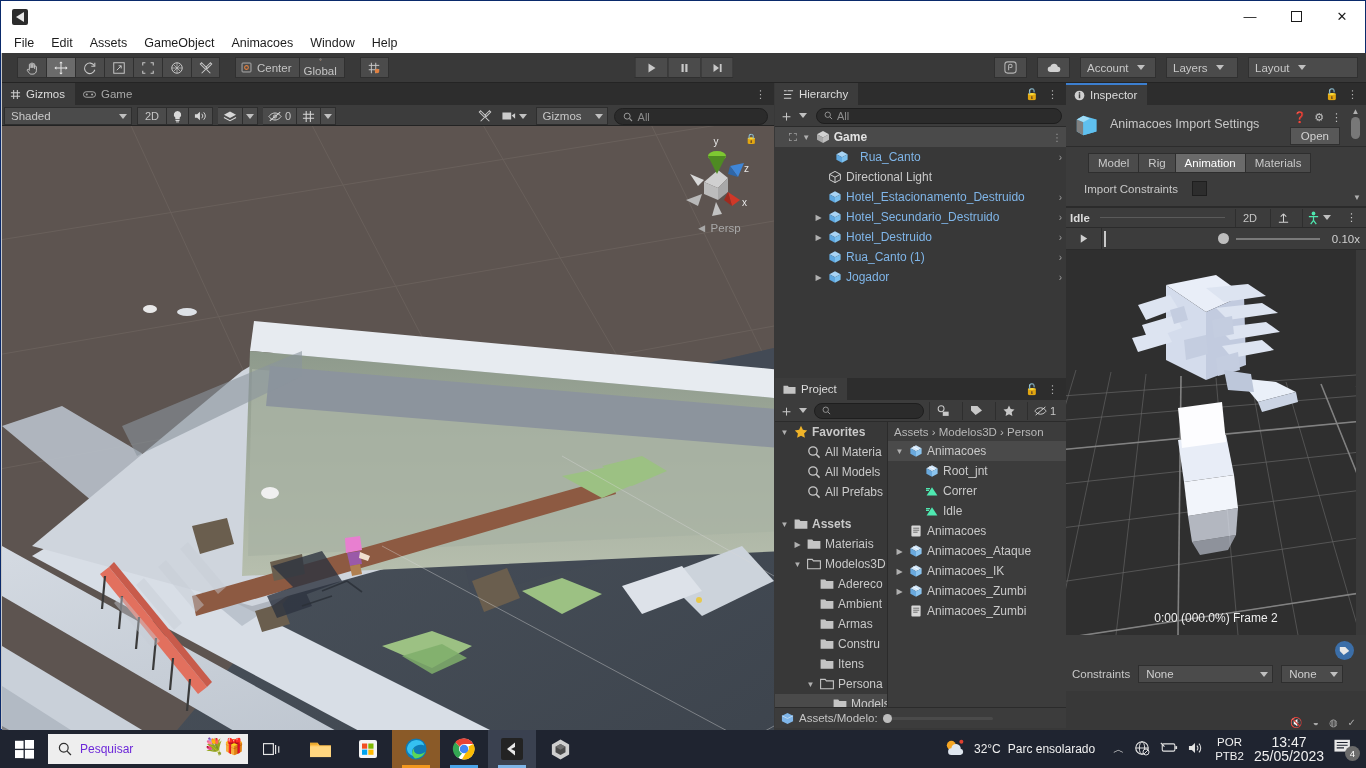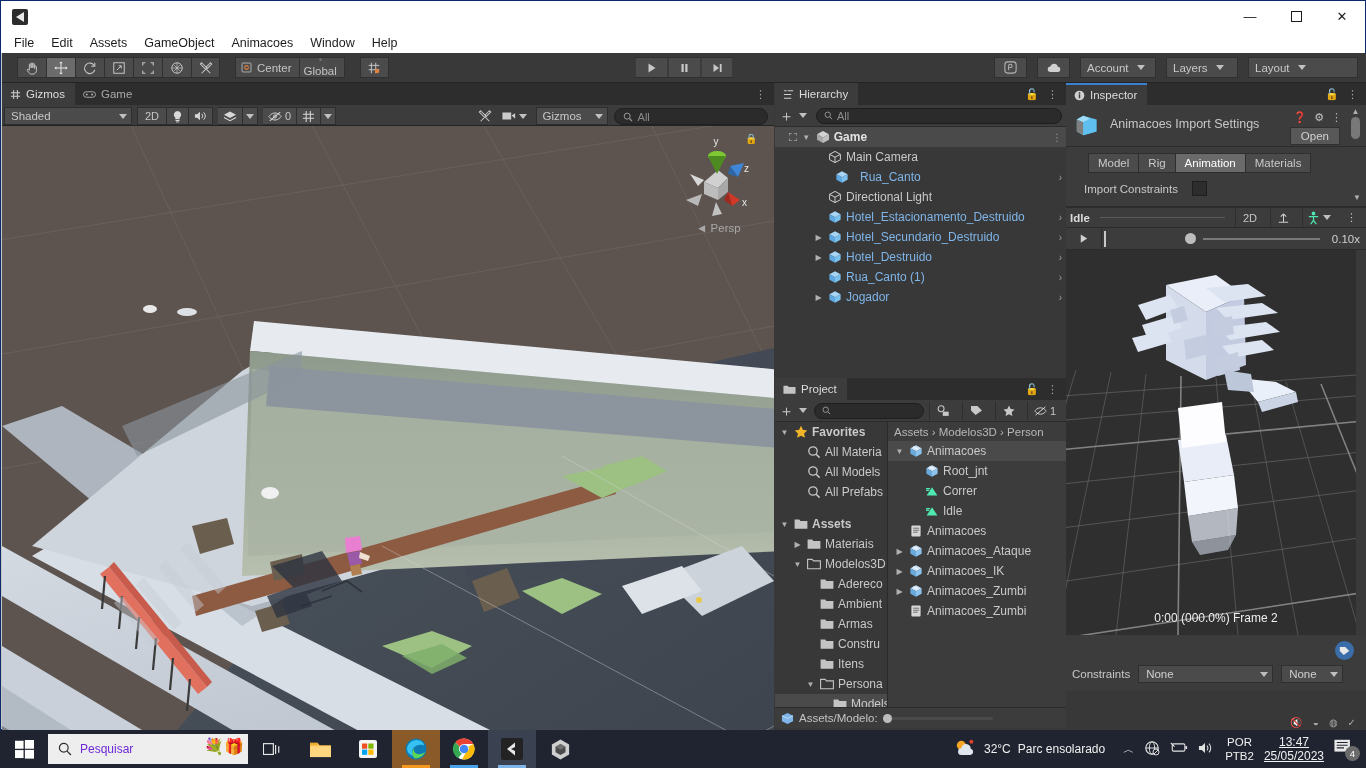--- a/index.html
+++ b/index.html
@@ -152,21 +152,21 @@
   .taskbar { position:absolute; left:0; top:730px; width:1366px; height:38px;
     background:#1f2430; display:flex; align-items:center; }
   .startbtn { width:48px; height:38px; display:flex; align-items:center; justify-content:center; }
   .tsearch { width:200px; height:30px; background:#eeeeee; display:flex; align-items:center;
     gap:8px; padding:0 10px; position:relative; }
   .tsearch span { font-size:12px; color:#6d28d9; }
   .tbicon { width:48px; height:38px; display:flex; align-items:center; justify-content:center;
     position:relative; }
   .tray { margin-left:auto; display:flex; align-items:center; gap:10px; padding-right:6px;
     color:#e8e8e8; font-size:12px; }
-  .clock { text-align:center; font-size:12px; line-height:14px; color:#f0f0f0;text-decoration:underline; }
+  .clock { text-align:center; font-size:14px; line-height:14px; color:#f0f0f0; }
   .lang { text-align:center; font-size:11.5px; line-height:14px; color:#f0f0f0; }
 </style>
 </head>
 <body>
 
 <div class="win">
 
   <div class="titlebar">
     <div class="title-ico"></div>
     <div class="wbtns">
@@ -588,28 +588,20 @@
           <span class="arrow">▼</span>
           <svg class="cubeico" viewBox="0 0 14 14">
               <path d="M7 1L13 4.2 7 7.4 1 4.2z" fill="#d2d2d2"></path>
               <path d="M1 4.2v5.6L7 13V7.4z" fill="#a8a8a8"></path>
               <path d="M13 4.2v5.6L7 13V7.4z" fill="#bebebe"></path>
             </svg>
           <span style="font-weight:bold;color:#e2e2e2">Game</span>
           <span class="chev-r">⋮</span>
         </div>
         <div id="hier-items">
-            <div class="titem" style="padding-left: 38px;">
-              <span class="arrow empty">▶</span>
-              <svg class="cubeico" viewBox="0 0 14 14">
-                <path d="M7 1.4L12.4 4.3 7 7.2 1.6 4.3z" fill="none" stroke="#d0d0d0" stroke-width="1"></path>
-                <path d="M1.6 4.3v5.4L7 12.6V7.2M12.4 4.3v5.4L7 12.6" fill="none" stroke="#d0d0d0" stroke-width="1"></path>
-              </svg>
-              <span>Main Camera</span>
-            </div>
             <div class="titem" style="padding-left: 38px; gap: 11px;">
               <span class="arrow empty">▶</span>
               <svg class="cubeico" viewBox="0 0 14 14">
                 <path d="M7 1.2L12.6 4.2 7 7.2 1.4 4.2z" fill="#a8d4f5"></path>
                 <path d="M1.4 4.2v5.6L7 12.8V7.2z" fill="#5fa8e0"></path>
                 <path d="M12.6 4.2v5.6L7 12.8V7.2z" fill="#7cc0ee"></path>
               </svg>
               <span class="blue-name">Rua_Canto</span>
               <span class="chev-r">›</span>
             </div>
@@ -1005,21 +997,21 @@
       </div>
 
       <div class="prev-ctrl">
         <div style="width:36px;display:flex;align-items:center;justify-content:center;border-right:1px solid #2b2b2b;height:100%">
           <svg width="11" height="11" viewBox="0 0 12 12">
               <path d="M3 1.5l7 4.5-7 4.5z" fill="#d0d0d0"></path>
             </svg>
         </div>
         <div style="width:2px;height:16px;background:#c8c8c8;margin-left:2px"></div>
         <div style="flex:1"></div>
-        <div style="display:flex;align-items:center;gap:7px;width:181px;padding-right:6px">
+        <div style="display:flex;align-items:center;gap:7px;width:148px;padding-right:6px">
           <div style="width:11px;height:11px;border-radius:50%;background:#bdbdbd"></div>
           <div style="flex:1;height:2px;background:#7a7a7a"></div>
           <span style="font-size:11.5px;color:#d0d0d0;margin-left:5px">0.10x</span>
         </div>
       </div>
 
       <div class="preview" style="height:385px">
         <svg width="300" height="385" viewBox="0 0 300 385" style="display:block">
           <defs>
               <clipPath id="pvclip">

